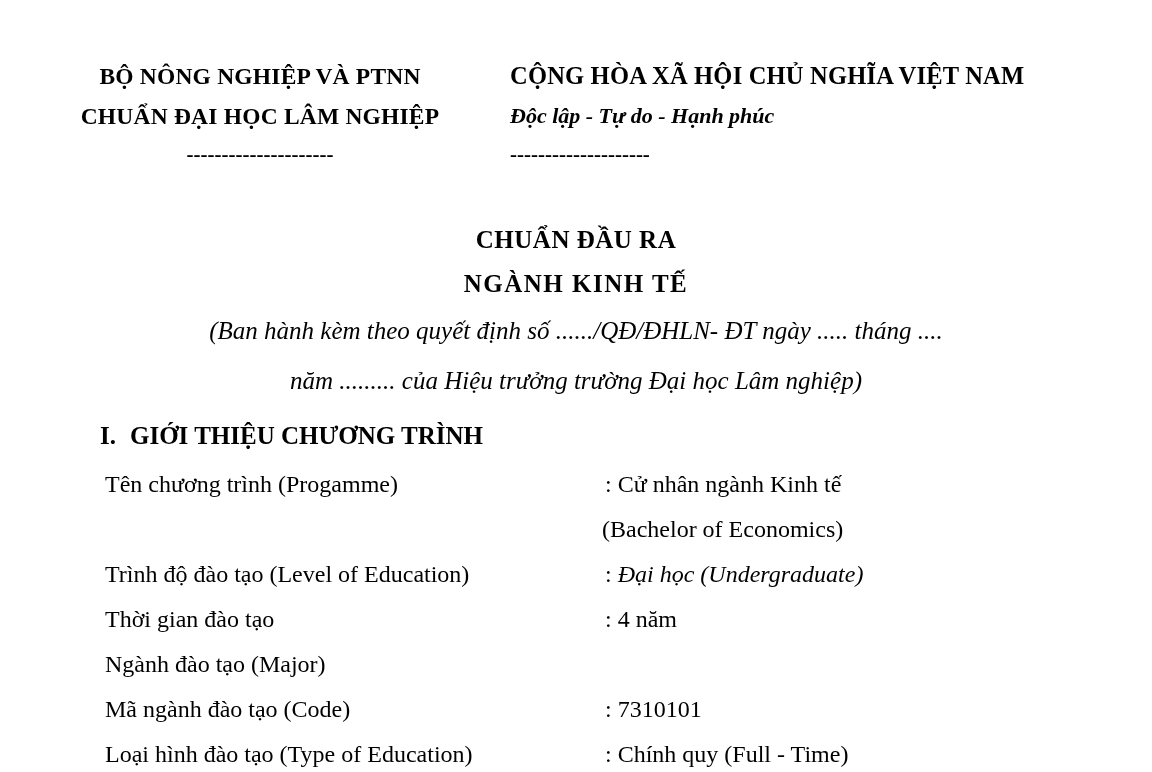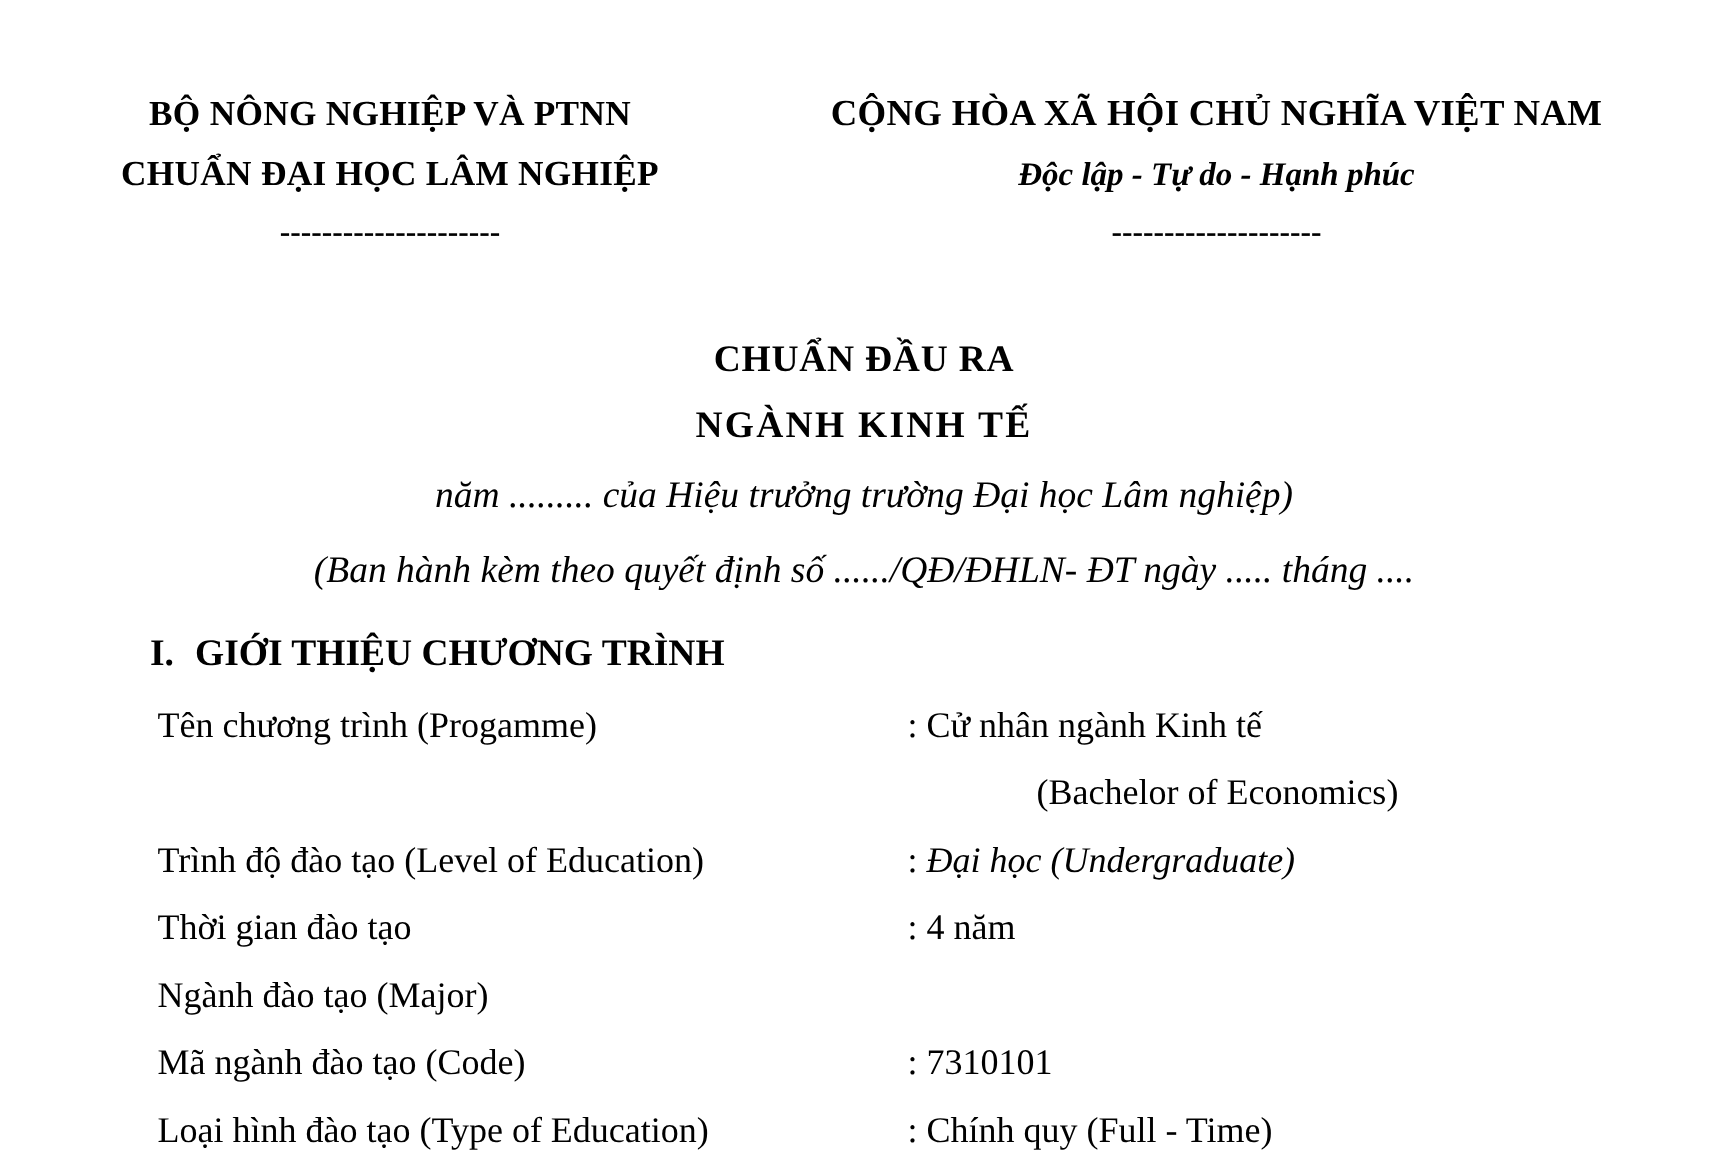--- a/index.html
+++ b/index.html
@@ -28,21 +28,21 @@
     align-items: flex-start;
     padding-top: 56px;
   }
   .header-left {
     width: 500px;
     text-align: center;
     padding-left: 10px;
   }
   .header-right {
     flex: 1;
-    text-align: center;
+    text-align: left;
     padding-right: 40px;
   }
   .org-line {
     font-weight: bold;
     font-size: 23.5px;
     line-height: 40px;
     letter-spacing: 0.2px;
     white-space: nowrap;
   }
   .nation-line {
@@ -125,22 +125,21 @@
   .info-value .colon {
     padding-right: 6px;
   }
   .italic {
     font-style: italic;
   }
   .cont-row {
     display: flex;
     line-height: 45px;
     font-size: 24px;
-    padding-left: 105px;
-    gap: 36px;
+    padding-left: 52px;
   }
   .cont-spacer {
     flex: 0 0 550px;
     width: 550px;
   }
 </style>
 </head>
 <body>
 
 <div class="page">
@@ -154,22 +153,22 @@
     <div class="header-right">
       <div class="nation-line">CỘNG HÒA XÃ HỘI CHỦ NGHĨA VIỆT NAM</div>
       <div class="motto-line">Độc lập - Tự do - Hạnh phúc</div>
       <div class="rule-line">--------------------</div>
     </div>
   </div>
 
   <div class="title-block">
     <div class="doc-title">CHUẨN ĐẦU RA</div>
     <div class="doc-subtitle">NGÀNH KINH TẾ</div>
+    <div class="issue-note">(Ban hành kèm theo quyết định số ....../QĐ/ĐHLN- ĐT ngày ..... tháng ....</div>
     <div class="issue-note">năm ......... của Hiệu trưởng trường Đại học Lâm nghiệp)</div>
-    <div class="issue-note">(Ban hành kèm theo quyết định số ....../QĐ/ĐHLN- ĐT ngày ..... tháng ....</div>
   </div>
 
   <div class="section-heading">
     <span class="num">I.</span><span>GIỚI THIỆU CHƯƠNG TRÌNH</span>
   </div>
 
   <div class="info-list">
 
     <div class="info-row">
       <div class="info-label">Tên chương trình (Progamme)</div>

